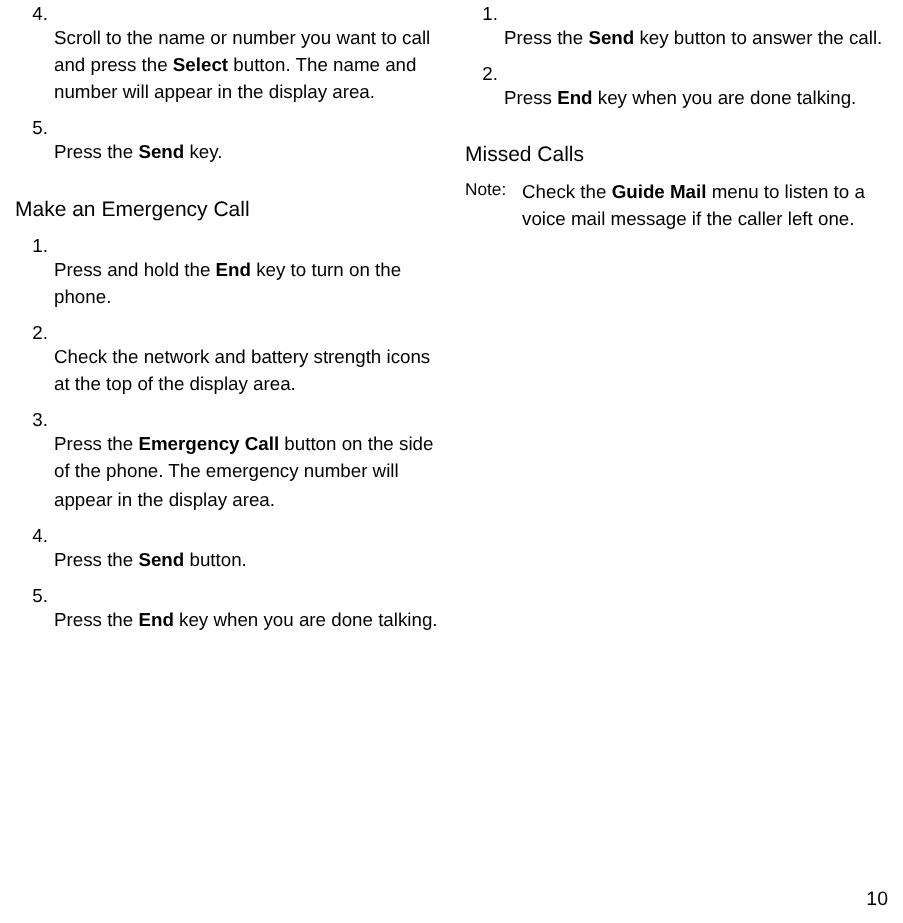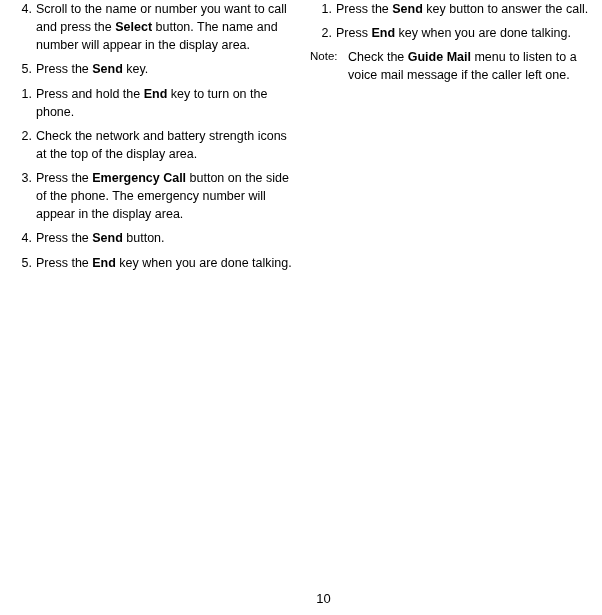--- a/index.html
+++ b/index.html
@@ -31,20 +31,21 @@
     margin-bottom: 6px;
     padding-left: 8px;
   }
   .ol-num {
     flex: 0 0 18px;
     text-align: right;
     padding-right: 4px;
   }
   .ol-text {
     flex: 1;
+    margin-top: 16px;
   }
   .heading {
     font-size: 14px;
     margin-top: 18px;
     margin-bottom: 6px;
     font-weight: normal;
   }
   .heading.first {
     margin-top: 0;
   }
@@ -62,21 +63,21 @@
   .note-body {
     flex: 1;
   }
   b { font-weight: bold; }
   .footer {
     position: absolute;
     bottom: 6px;
     left: 10px;
     right: 10px;
     display: flex;
-    justify-content: center;
+    justify-content: flex-end;
     font-size: 13px;
     margin-left: 45px;
   }
 </style>
 </head>
 <body>
 
 <div class="columns">
 
   <div class="col">
@@ -85,20 +86,21 @@
         <div class="ol-item">
           <div class="ol-num">4.</div>
           <div class="ol-text">Scroll to the name or number you want to call and press the <b>Select</b> button. The name and number will appear in the display area.</div>
         </div>
         <div class="ol-item">
           <div class="ol-num">5.</div>
           <div class="ol-text">Press the <b>Send</b> key.</div>
         </div>
       </div>
 
+    <div class="heading">Make an Emergency Call</div>
 
     <div id="left-list1">
         <div class="ol-item">
           <div class="ol-num">1.</div>
           <div class="ol-text">Press and hold the <b>End</b> key to turn on the phone.</div>
         </div>
         <div class="ol-item">
           <div class="ol-num">2.</div>
           <div class="ol-text">Check the network and battery strength icons at the top of the display area.</div>
         </div>
@@ -126,20 +128,21 @@
         <div class="ol-item">
           <div class="ol-num">1.</div>
           <div class="ol-text">Press the <b>Send</b> key button to answer the call.</div>
         </div>
         <div class="ol-item">
           <div class="ol-num">2.</div>
           <div class="ol-text">Press <b>End</b> key when you are done talking.</div>
         </div>
       </div>
 
+    <div class="heading">Missed Calls</div>
 
 
     <div class="note-row">
       <div class="note-label">Note:</div>
       <div class="note-body">Check the <b>Guide Mail</b> menu to listen to a voice mail message if the caller left one.</div>
     </div>
 
   </div>
 
 </div>

